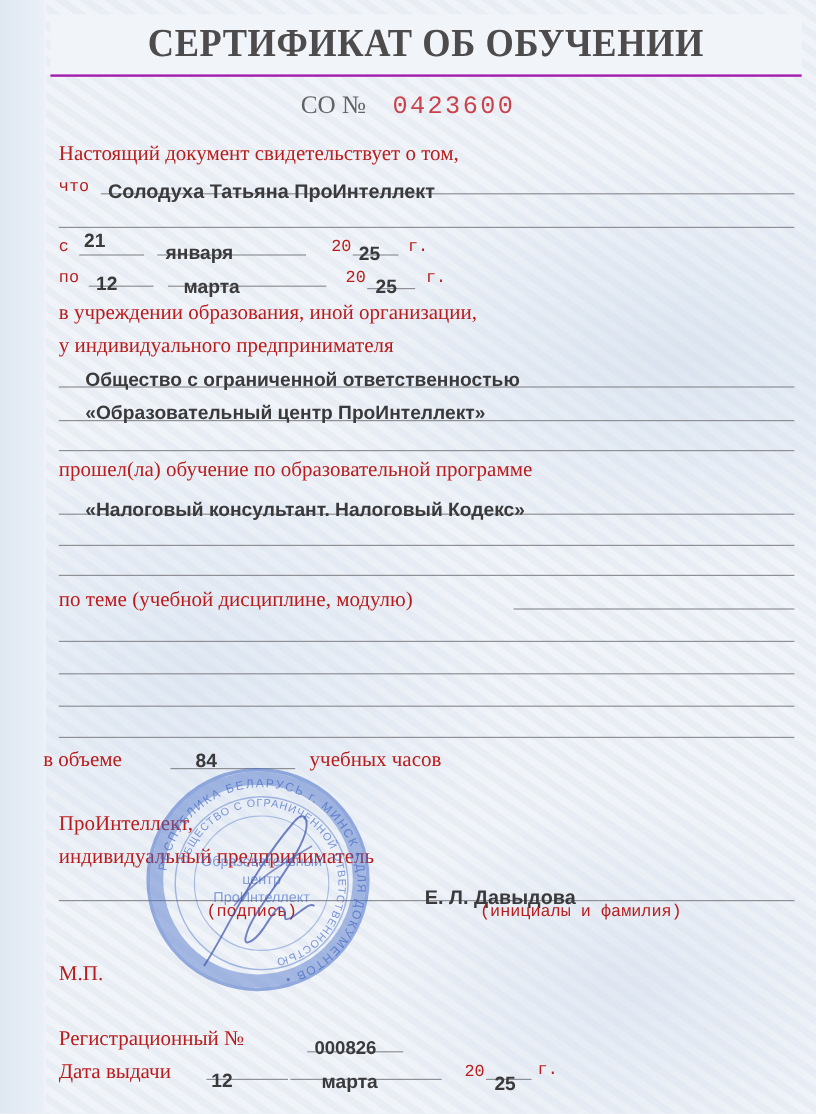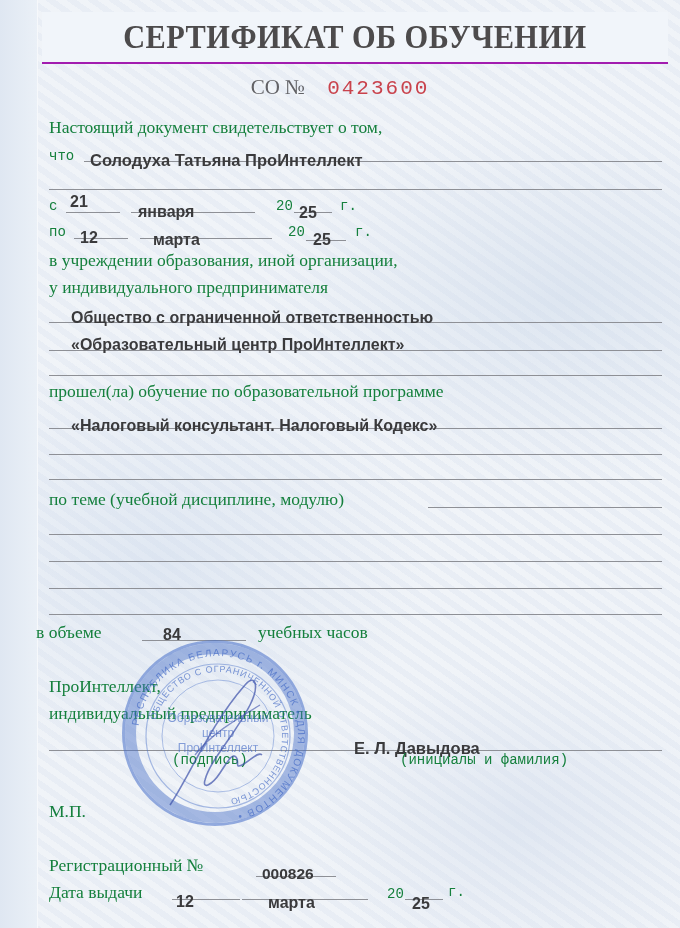--- a/index.html
+++ b/index.html
@@ -37,21 +37,21 @@
   }
   .cert-number {
     position: absolute; left: 0; width: 680px; top: 75px;
     text-align: center; font-size: 21px; color: #626266;
   }
   .cert-number .num {
     font-family: "Liberation Mono", "DejaVu Sans Mono", monospace;
     color: #c9424c; font-size: 21px; letter-spacing: 2px; margin-left: 22px;
   }
   .txt {
-    position: absolute; font-size: 17.5px; color: #15803d; white-space: nowrap;
+    position: absolute; font-size: 17.5px; color: #b91c1c; white-space: nowrap;
   }
   .small { font-size: 14px; font-family: Liberation Mono, monospace; }
   .line {
     position: absolute; height: 1px; background: #8e9096;
   }
   .fill {
     position: absolute; font-family: "Liberation Sans", "DejaVu Sans", sans-serif;
     font-weight: bold; color: #3a3a3c; white-space: nowrap; font-size: 16px;
   }
   .stamp {

